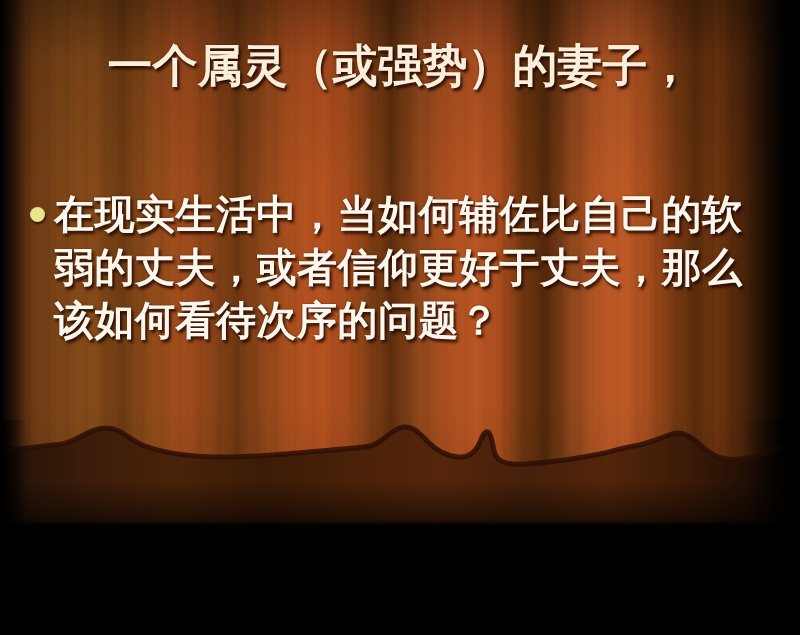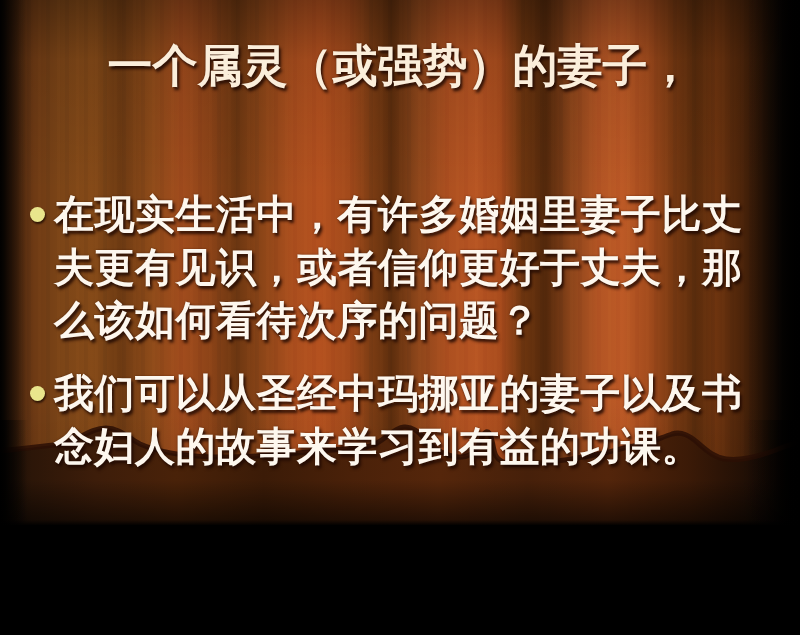--- a/index.html
+++ b/index.html
@@ -229,24 +229,20 @@
   <div class="content">
 
     <div class="title">
       <span class="title-line title-line-1">一个属灵（或强势）的妻子，</span>
     </div>
 
     <div class="bullets">
 
       <div class="bullet-row">
         <span class="bullet-dot"></span>
-        <span class="bullet-text">在现实生活中，有许多婚姻里妻子比丈夫更有见识，或者信仰更好于丈夫，那么该如何看待次序的问题？</span>
+        <span class="bullet-text">在现实生活中，当如何辅佐比自己的软弱的丈夫，或者信仰更好于丈夫，那么该如何看待次序的问题？</span>
       </div>
 
-      <div class="bullet-row">
-        <span class="bullet-dot"></span>
-        <span class="bullet-text">我们可以从圣经中玛挪亚的妻子以及书念妇人的故事来学习到有益的功课。</span>
-      </div>
 
     </div>
 
   </div>
 </div>
 
 </body></html>

